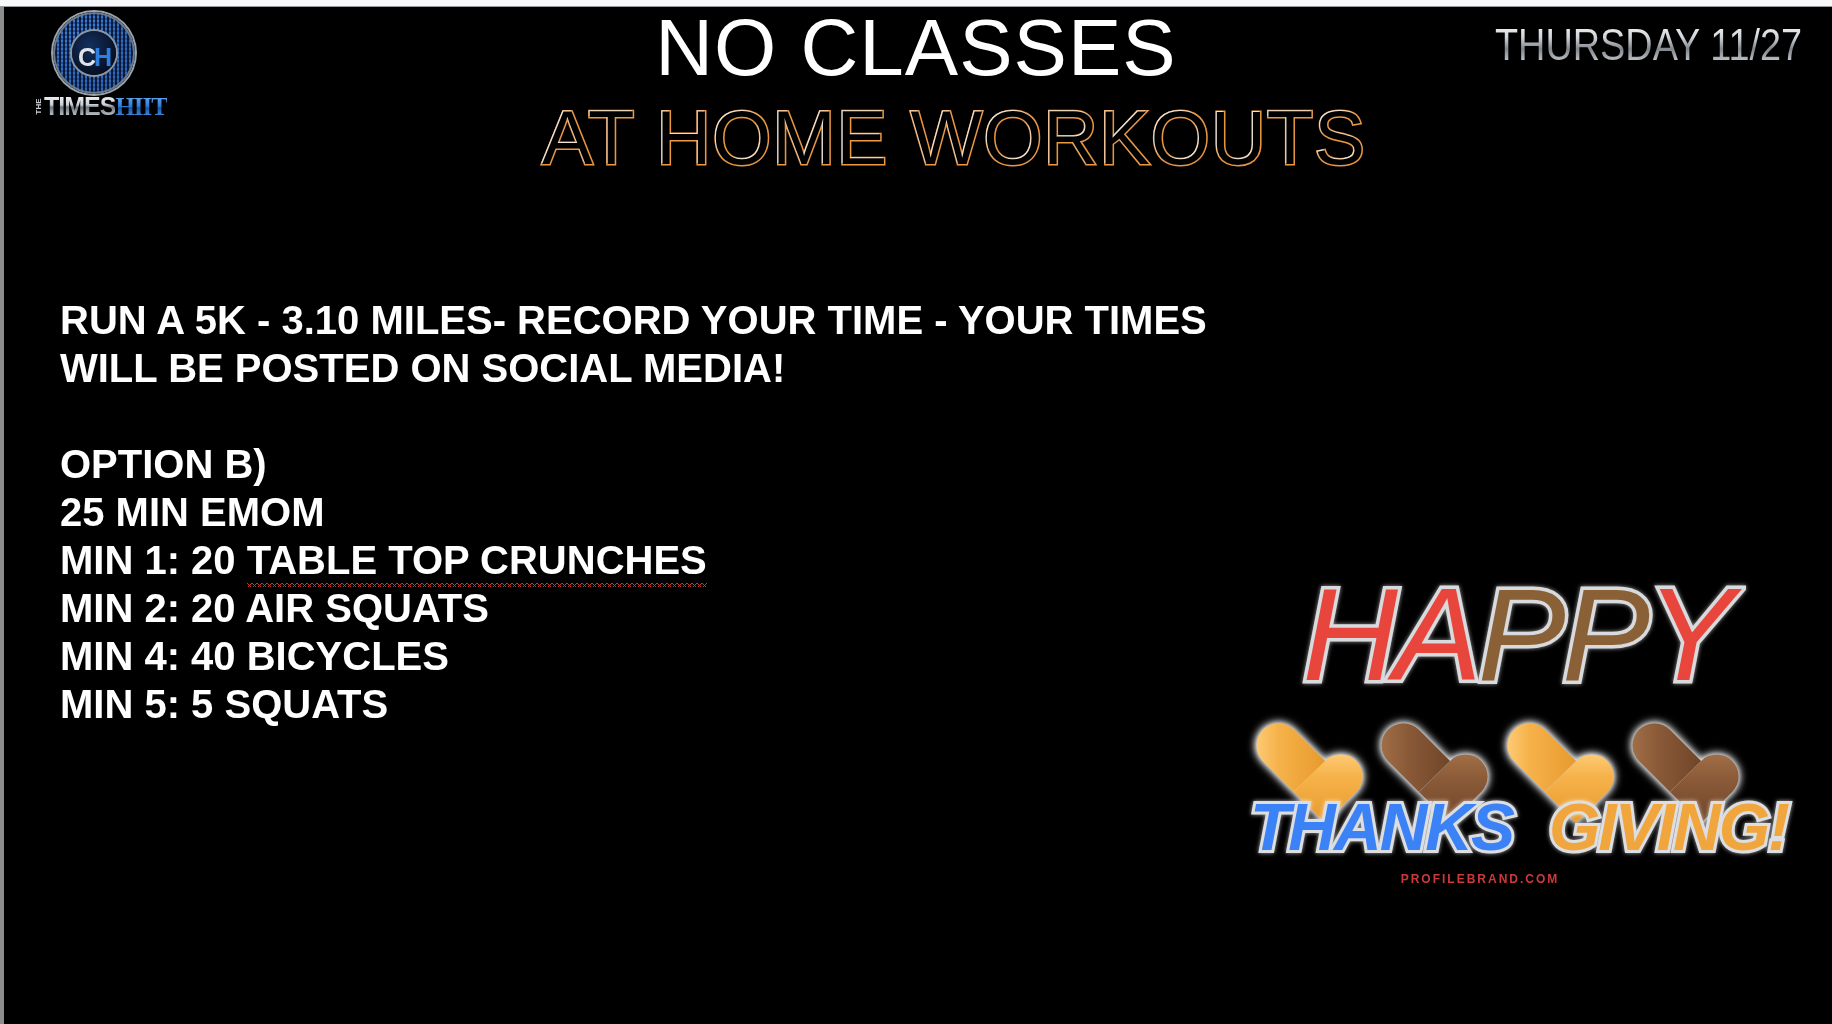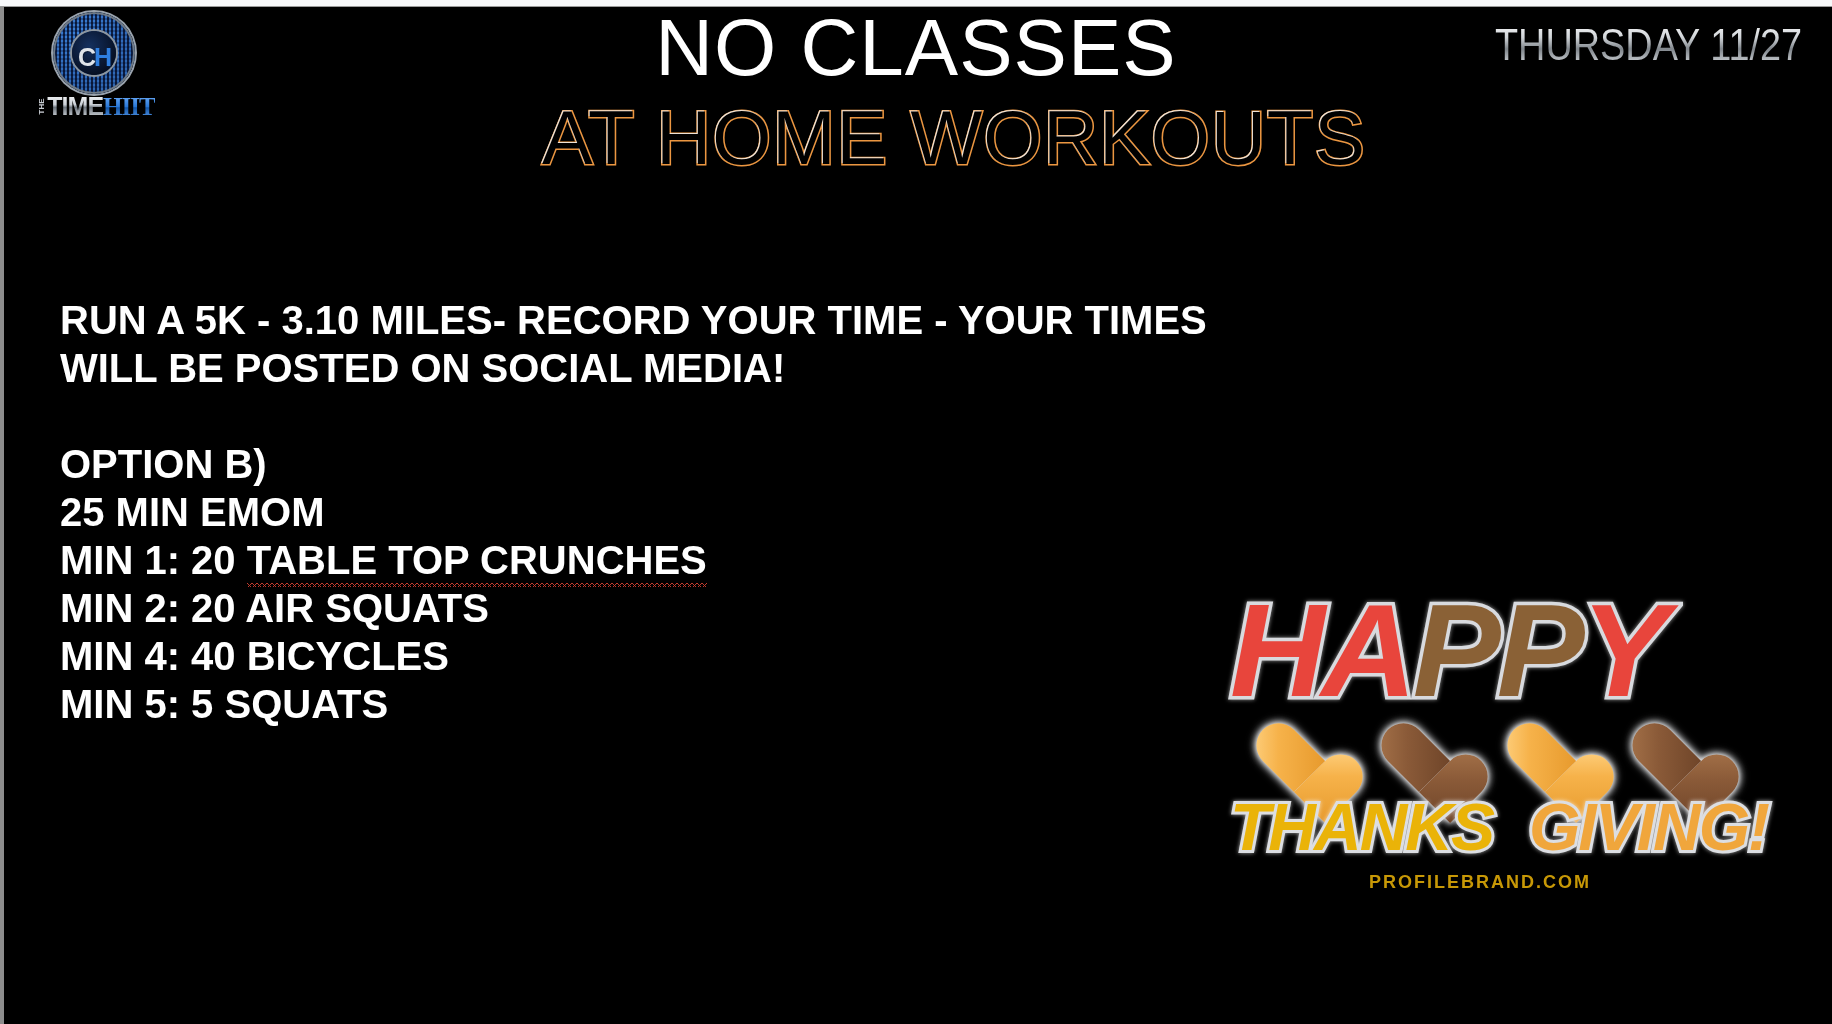--- a/index.html
+++ b/index.html
@@ -218,25 +218,25 @@
   
   .tg-graphic {
     position: absolute;
     left: 1230px;
     top: 560px;
     width: 500px;
     height: 440px;
   }
   .tg-happy {
     position: absolute;
-    left: 0; top: 16px;
+    left: 0; top: 0;
     width: 500px;
-    text-align: left;
-    font-family: "Liberation Sans", sans-serif;
-    font-weight: bold;
+    text-align: right;
+    font-family: "Liberation Sans", sans-serif;
+    font-weight: normal;
     font-size: 132px;
     line-height: 150px;
     letter-spacing: -4px;
     font-style: italic;
     white-space: nowrap;
   }
   .tg-happy span {
     -webkit-text-stroke: 7px #d8dade;
     paint-order: stroke fill;
     filter: drop-shadow(0 0 2px rgba(255,255,255,.6));
@@ -289,50 +289,50 @@
     line-height: 78px;
     letter-spacing: -2px;
     font-style: italic;
     white-space: nowrap;
   }
   .tg-thanks span {
     -webkit-text-stroke: 6px #dcdee2;
     paint-order: stroke fill;
     filter: drop-shadow(0 0 2px rgba(255,255,255,.65));
   }
-  .tg-thanks .b { color: #eab308; }
+  .tg-thanks .b { color: #3b82f6; margin-left: 20px; }
   .tg-thanks .o { color: #f0a63c; padding-left: 36px; }
 
   .tg-watermark {
     position: absolute;
     left: 0;
     top: 312px;
     width: 500px;
     text-align: center;
     font-family: "Liberation Sans", sans-serif;
     font-weight: bold;
-    font-size: 18px;
+    font-size: 12px;
     letter-spacing: 2px;
-    color: #eab308;
+    color: #ef4444;
     opacity: .85;
   }
 </style>
 </head>
 <body>
 
 <div id="slide">
 
   <div class="top-strip"></div>
   <div class="left-strip"></div>
 
   <div class="logo-block">
     <div class="logo-ring"></div>
     <div class="logo-mono"><span class="lite">C</span><span class="blue">H</span></div>
     <div class="logo-word">
-      <span class="logo-the">THE</span><span class="logo-circ">TIME</span><span class="logo-hiit">HIIT</span>
+      <span class="logo-the">THE</span><span class="logo-circ">TIMES</span><span class="logo-hiit">HIIT</span>
     </div>
   </div>
 
   <div class="title-main">NO CLASSES</div>
   <div class="title-sub">AT HOME WORKOUTS</div>
   <div class="date-label">THURSDAY 11/27</div>
 
   <div class="body-block">
     <div class="line wrap">RUN A 5K - 3.10 MILES- RECORD YOUR TIME - YOUR TIMES WILL BE POSTED ON SOCIAL MEDIA!</div>
     <div class="line blank"></div>

